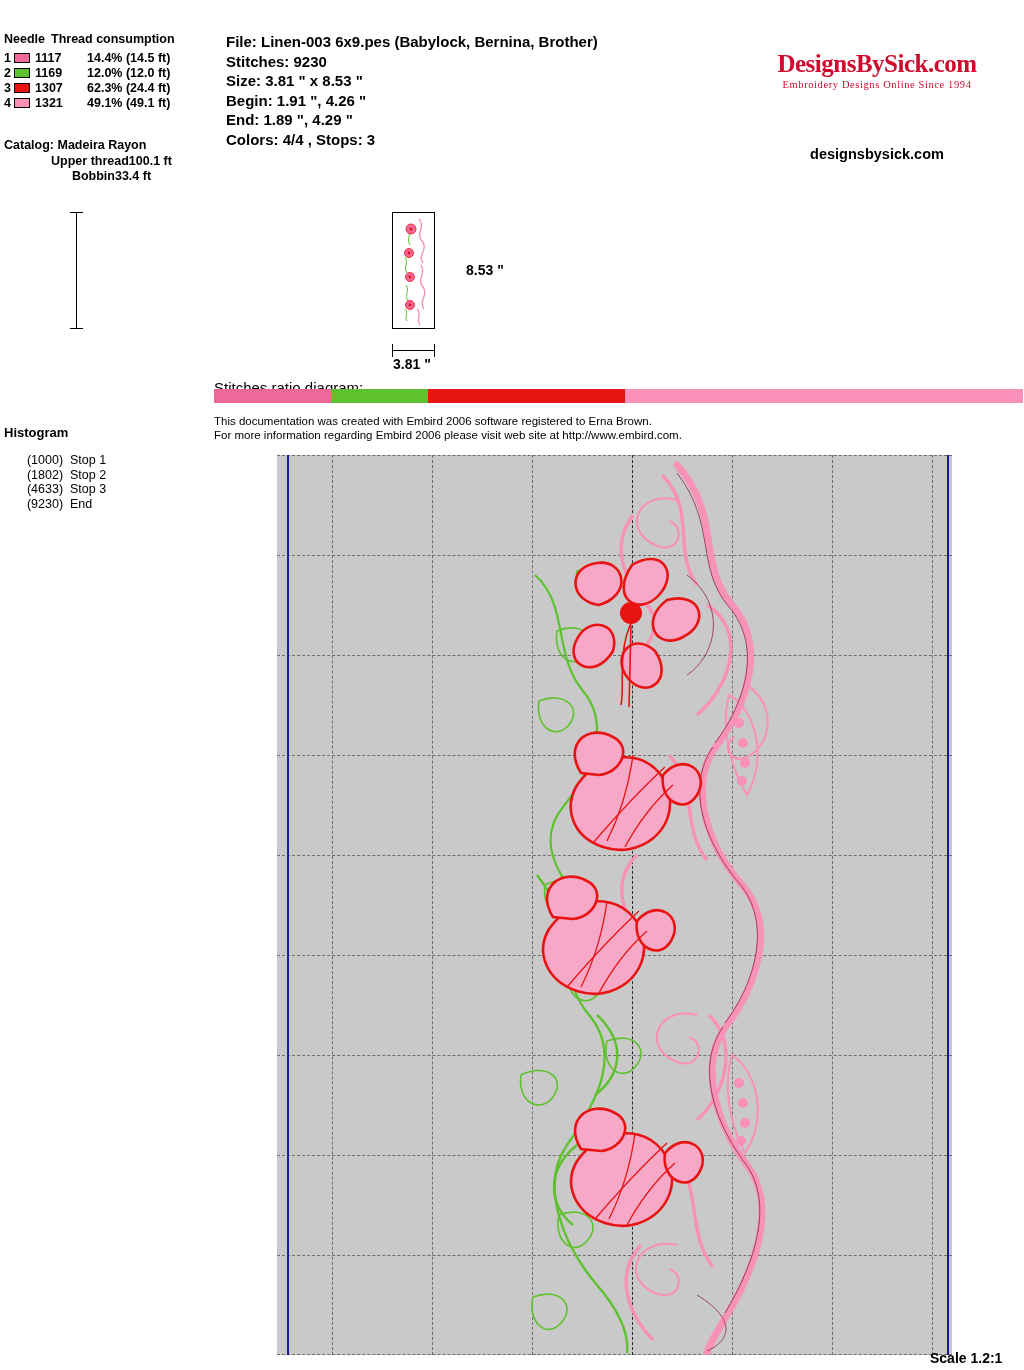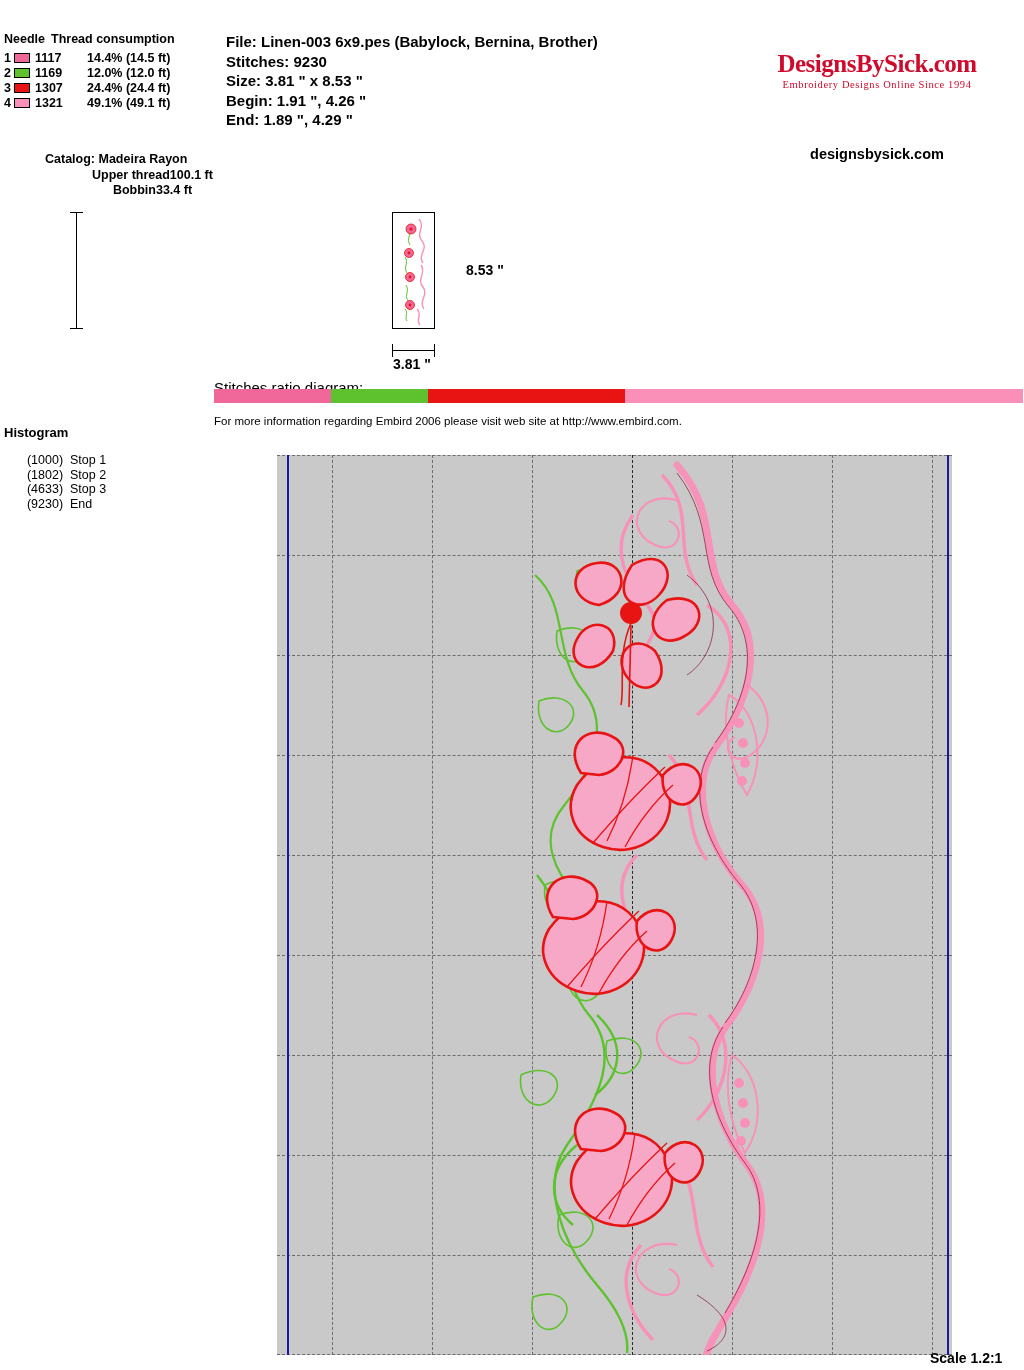--- a/index.html
+++ b/index.html
@@ -33,22 +33,22 @@
   }
   .needle-row .num { width: 10px; text-align: left; }
   .needle-row .swatch {
     width: 16px; height: 10px; border: 1px solid #000;
     margin-right: 5px; box-sizing: border-box;
   }
   .needle-row .code { width: 52px; }
   .needle-row .cons { white-space: nowrap; }
 
   #catalog-block {
-    left: 4px; top: 152px; width: 215px;
-    font-size: 12.5px; font-weight: bold; line-height: 15px; margin-left: 41px;
+    left: 4px; top: 138px; width: 215px;
+    font-size: 12.5px; font-weight: bold; line-height: 15px;
   }
   .kv { display: flex; justify-content: center; }
   .kv .k { white-space: nowrap; }
   .kv .v { white-space: nowrap; }
   #catalog-line { margin-bottom: 1px; }
 
   
   #file-info {
     left: 226px; top: 32px; width: 500px;
     font-size: 15px; font-weight: bold; line-height: 19.5px;
@@ -155,21 +155,21 @@
   <div class="needle-row">
     <span class="num">2</span>
     <span class="swatch" id="sw1" style="background: rgb(94, 194, 46);"></span>
     <span class="code">1169</span>
     <span class="cons">12.0% (12.0 ft)</span>
   </div>
   <div class="needle-row">
     <span class="num">3</span>
     <span class="swatch" id="sw2" style="background: rgb(232, 19, 19);"></span>
     <span class="code">1307</span>
-    <span class="cons">24.4% (24.4 ft)</span>
+    <span class="cons">62.3% (24.4 ft)</span>
   </div>
   <div class="needle-row">
     <span class="num">4</span>
     <span class="swatch" id="sw3" style="background: rgb(250, 143, 184);"></span>
     <span class="code">1321</span>
     <span class="cons">49.1% (49.1 ft)</span>
   </div>
 </div>
 
 <div class="abs" id="catalog-block">
@@ -183,20 +183,21 @@
     <span class="v">33.4 ft</span>
   </div>
 </div>
 
 <div class="abs" id="file-info">
   <div>File: Linen-003 6x9.pes  (Babylock, Bernina, Brother)</div>
   <div>Stitches: 9230</div>
   <div>Size: 3.81 " x 8.53 "</div>
   <div>Begin: 1.91 ", 4.26 "</div>
   <div>End: 1.89 ", 4.29 "</div>
+  <div>Colors: 4/4 , Stops: 3</div>
 </div>
 
 <div class="abs" id="logo-wrap">
   <div id="logo-main" style="color: rgb(207, 10, 44);">DesignsBySick.com</div>
   <div id="logo-sub" style="color: rgb(207, 10, 44);">Embroidery Designs Online Since 1994</div>
 </div>
 <div class="abs" id="site-url">designsbysick.com</div>
 
 <div class="abs" id="thumb-area">
   <div id="thumb-box">
@@ -239,20 +240,21 @@
 
 <div class="abs" id="ratio-label">Stitches ratio diagram:</div>
 <div class="abs" id="ratio-bar">
   <div id="seg0" style="background: rgb(240, 104, 154); width: 14.4%;"></div>
   <div id="seg1" style="background: rgb(94, 194, 46); width: 12%;"></div>
   <div id="seg2" style="background: rgb(232, 19, 19); width: 24.4%;"></div>
   <div id="seg3" style="background: rgb(250, 143, 184); width: 49.1%;"></div>
 </div>
 
 <div class="abs" id="embird-note">
+  <div>This documentation was created with Embird 2006 software registered to Erna Brown.</div>
   <div>For more information regarding Embird 2006 please visit web site at http://www.embird.com.</div>
 </div>
 
 <div class="abs" id="histogram-title">Histogram</div>
 <div class="abs" id="histogram-list">  (1000)  Stop 1
   (1802)  Stop 2
   (4633)  Stop 3
   (9230)  End</div>
 
 <div class="abs" id="canvas-wrap">

